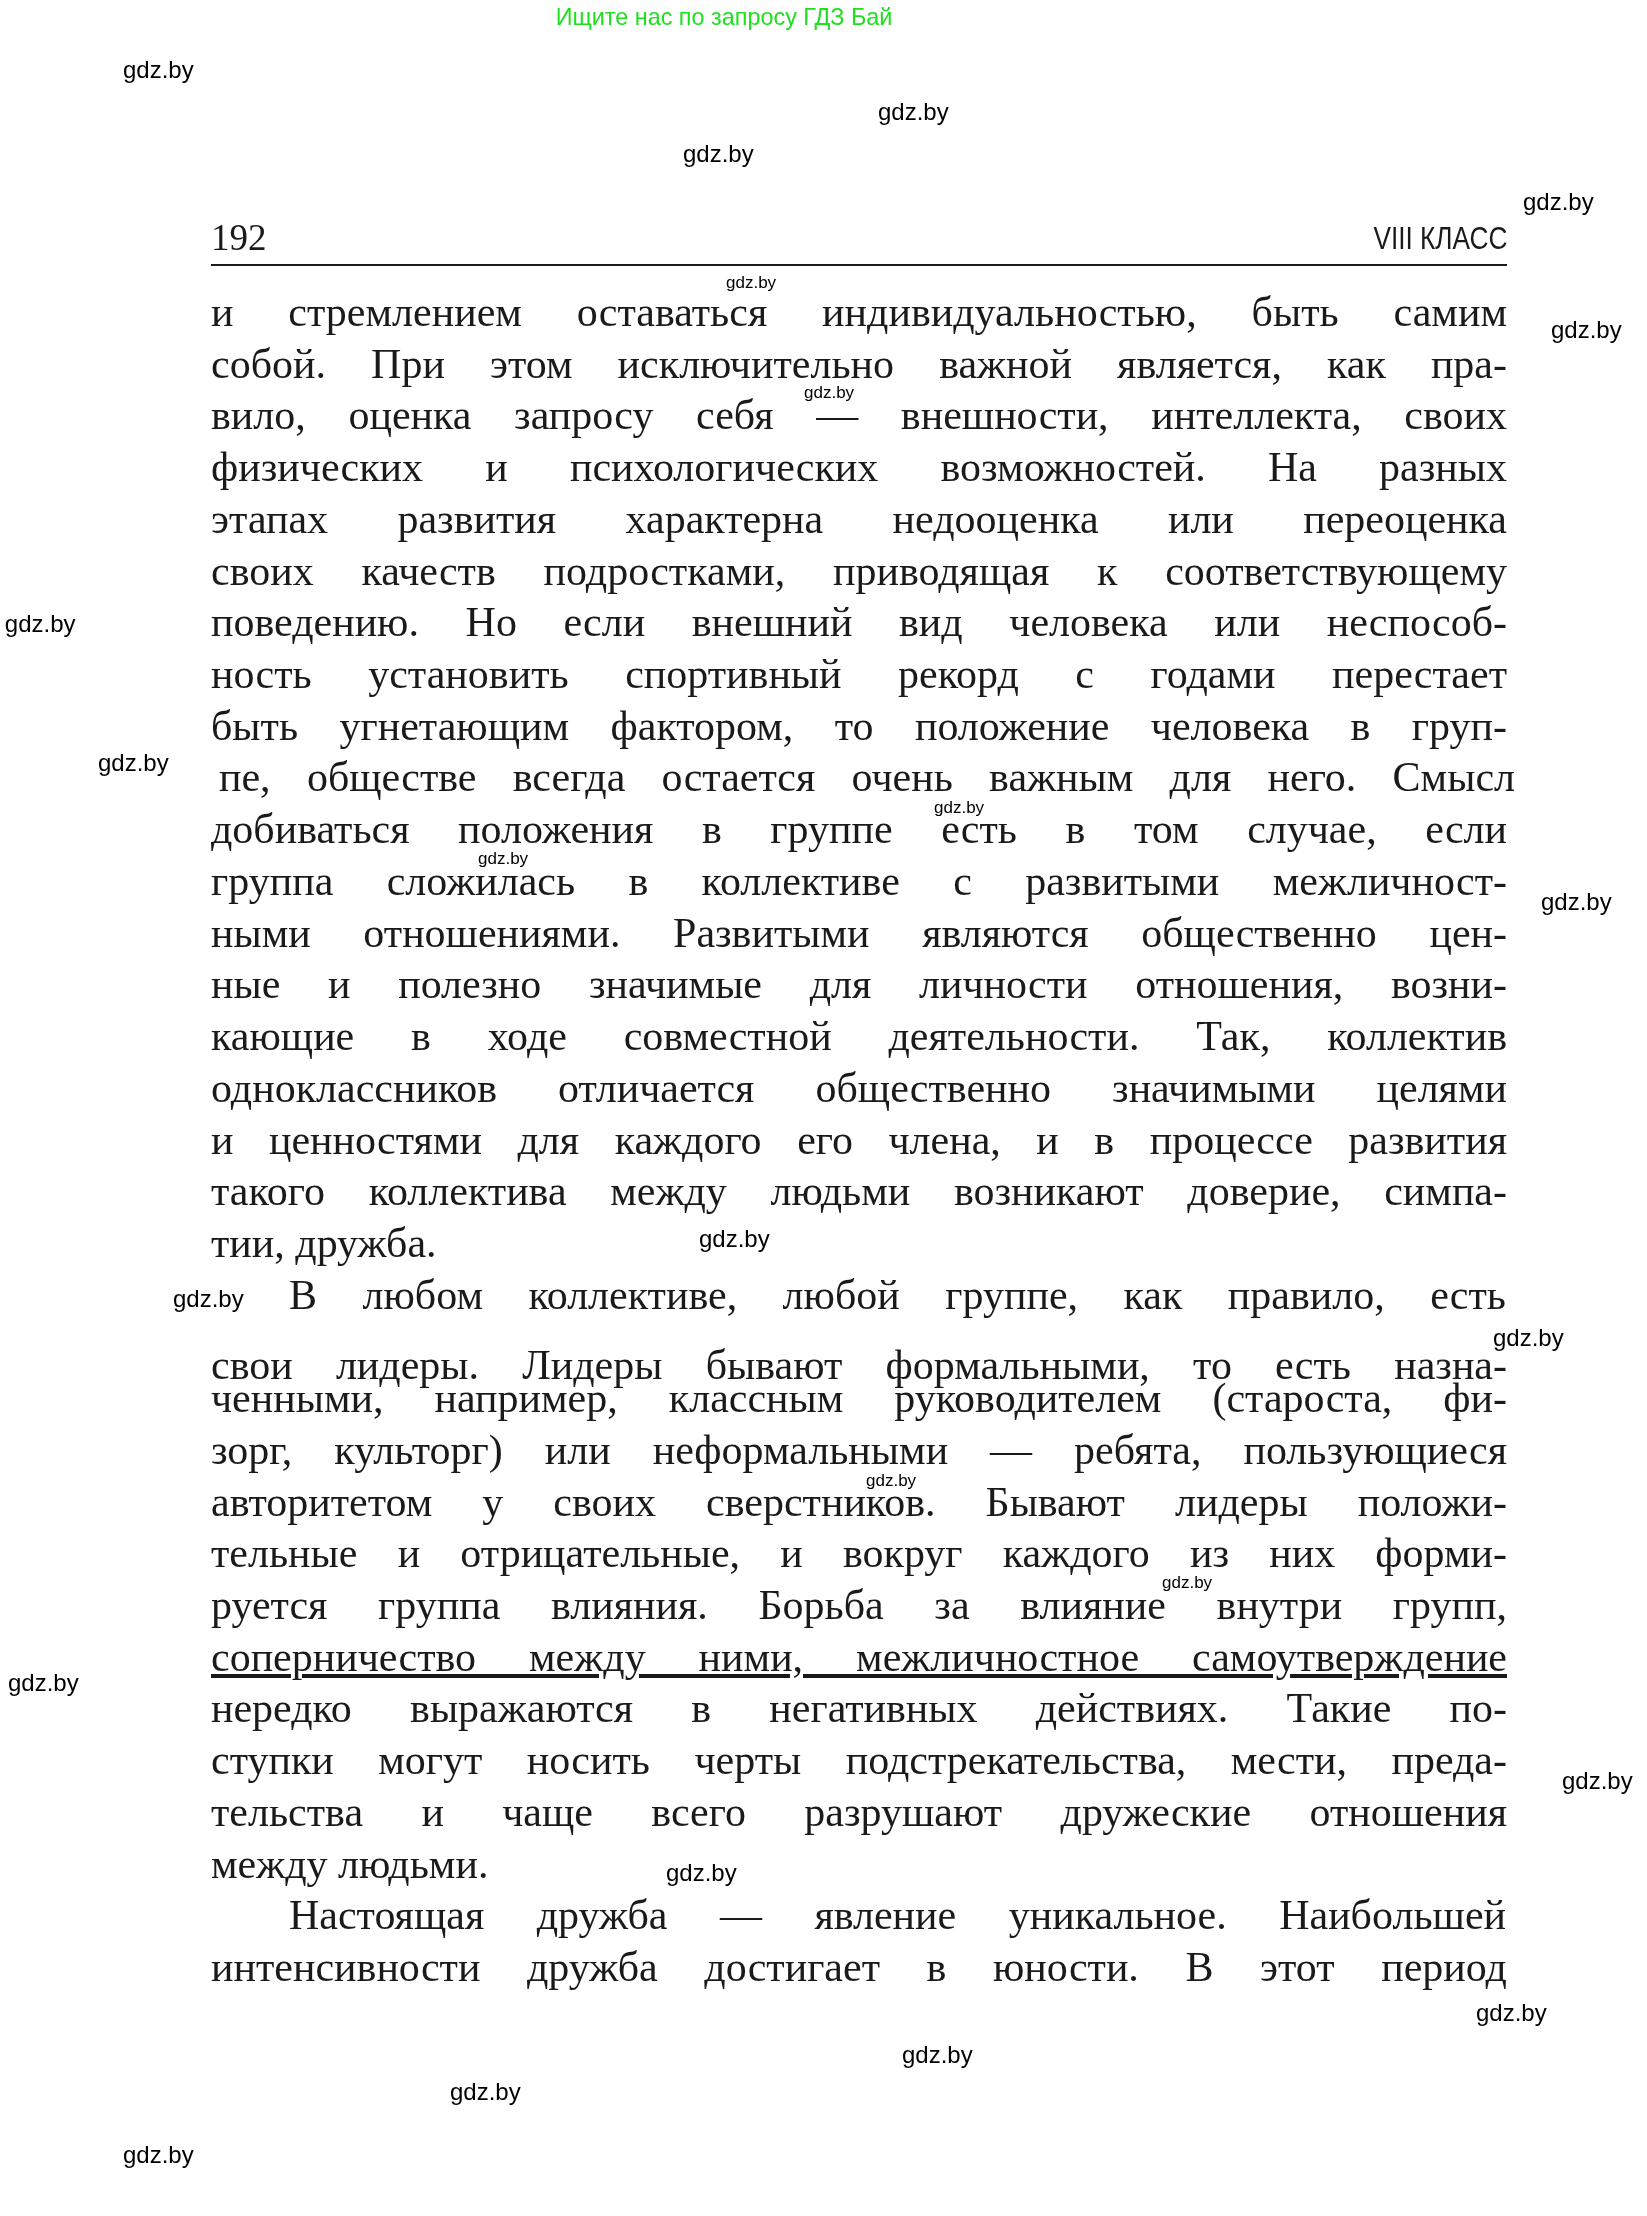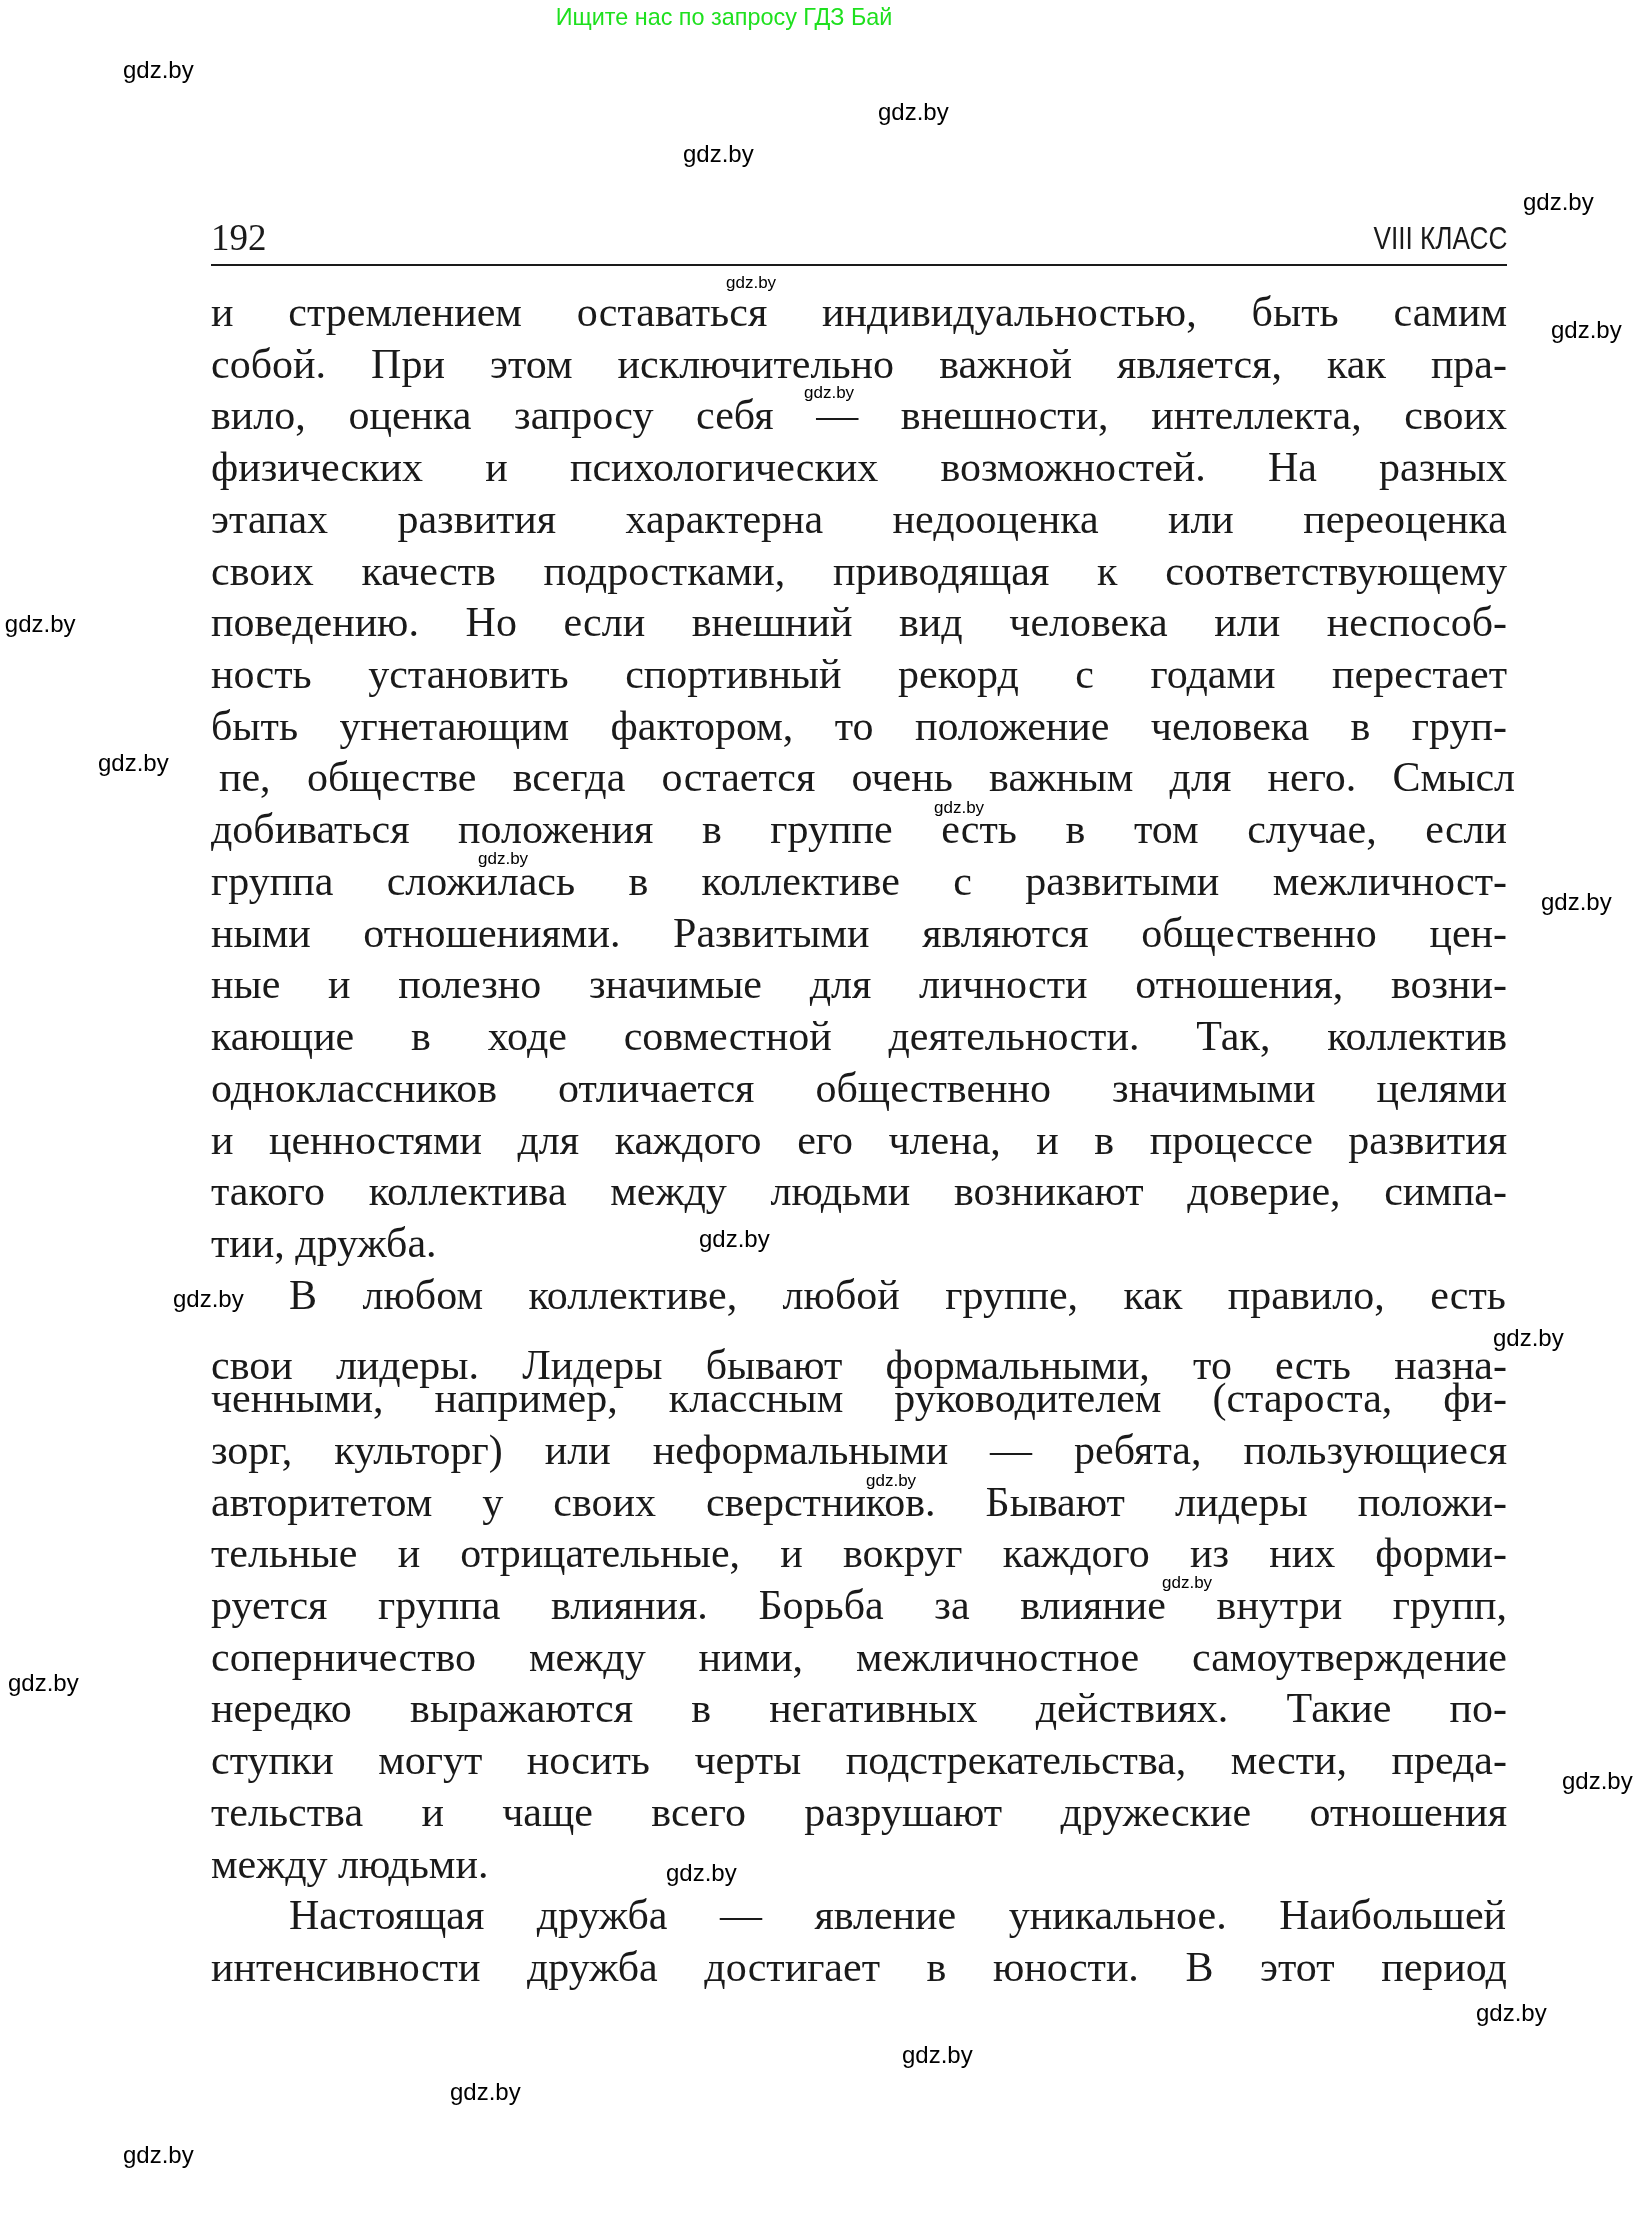--- a/index.html
+++ b/index.html
@@ -58,21 +58,21 @@
       <div class="line" style="top: 1116px;">и ценностями для каждого его члена, и в процессе развития</div>
       <div class="line" style="top: 1167px;">такого коллектива между людьми возникают доверие, симпа-</div>
       <div class="line last" style="top: 1219px;">тии, дружба.</div>
       <div class="line indent" style="top: 1271px;">В любом коллективе, любой группе, как правило, есть</div>
       <div class="line" style="top: 1322px; margin-top: 19px;">свои лидеры. Лидеры бывают формальными, то есть назна-</div>
       <div class="line" style="top: 1374px;">ченными, например, классным руководителем (староста, фи-</div>
       <div class="line" style="top: 1426px;">зорг, культорг) или неформальными — ребята, пользующиеся</div>
       <div class="line" style="top: 1478px;">авторитетом у своих сверстников. Бывают лидеры положи-</div>
       <div class="line" style="top: 1529px;">тельные и отрицательные, и вокруг каждого из них форми-</div>
       <div class="line" style="top: 1581px;">руется группа влияния. Борьба за влияние внутри групп,</div>
-      <div class="line" style="top: 1633px;">соперничество между ними, межличностное самоутверждение</div>
+      <div class="line" style="top: 1633px; text-decoration: underline;">соперничество между ними, межличностное самоутверждение</div>
       <div class="line" style="top: 1684px;">нередко выражаются в негативных действиях. Такие по-</div>
       <div class="line" style="top: 1736px;">ступки могут носить черты подстрекательства, мести, преда-</div>
       <div class="line" style="top: 1788px;">тельства и чаще всего разрушают дружеские отношения</div>
       <div class="line last" style="top: 1840px;">между людьми.</div>
       <div class="line indent" style="top: 1891px;">Настоящая дружба — явление уникальное. Наибольшей</div>
       <div class="line" style="top: 1943px;">интенсивности дружба достигает в юности. В этот период</div>
     </div>
 
 
   <div id="watermarks">

